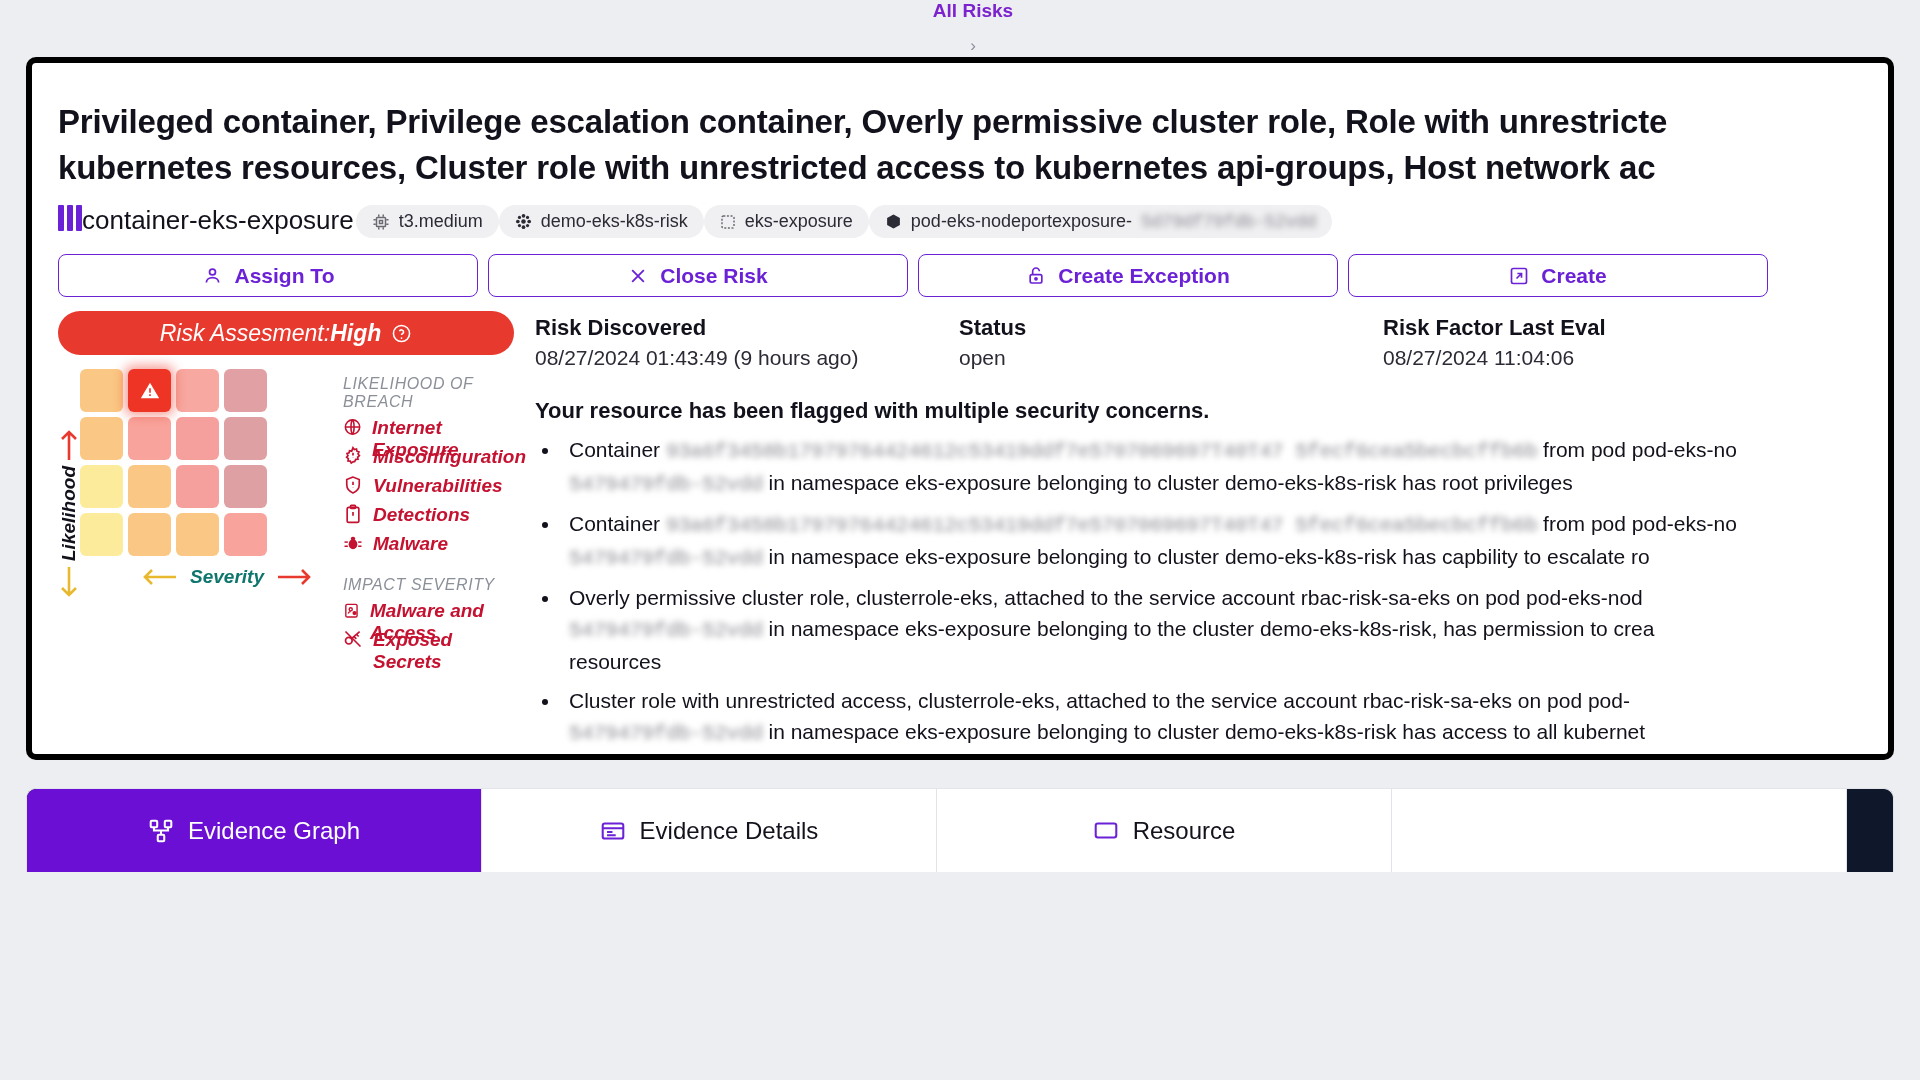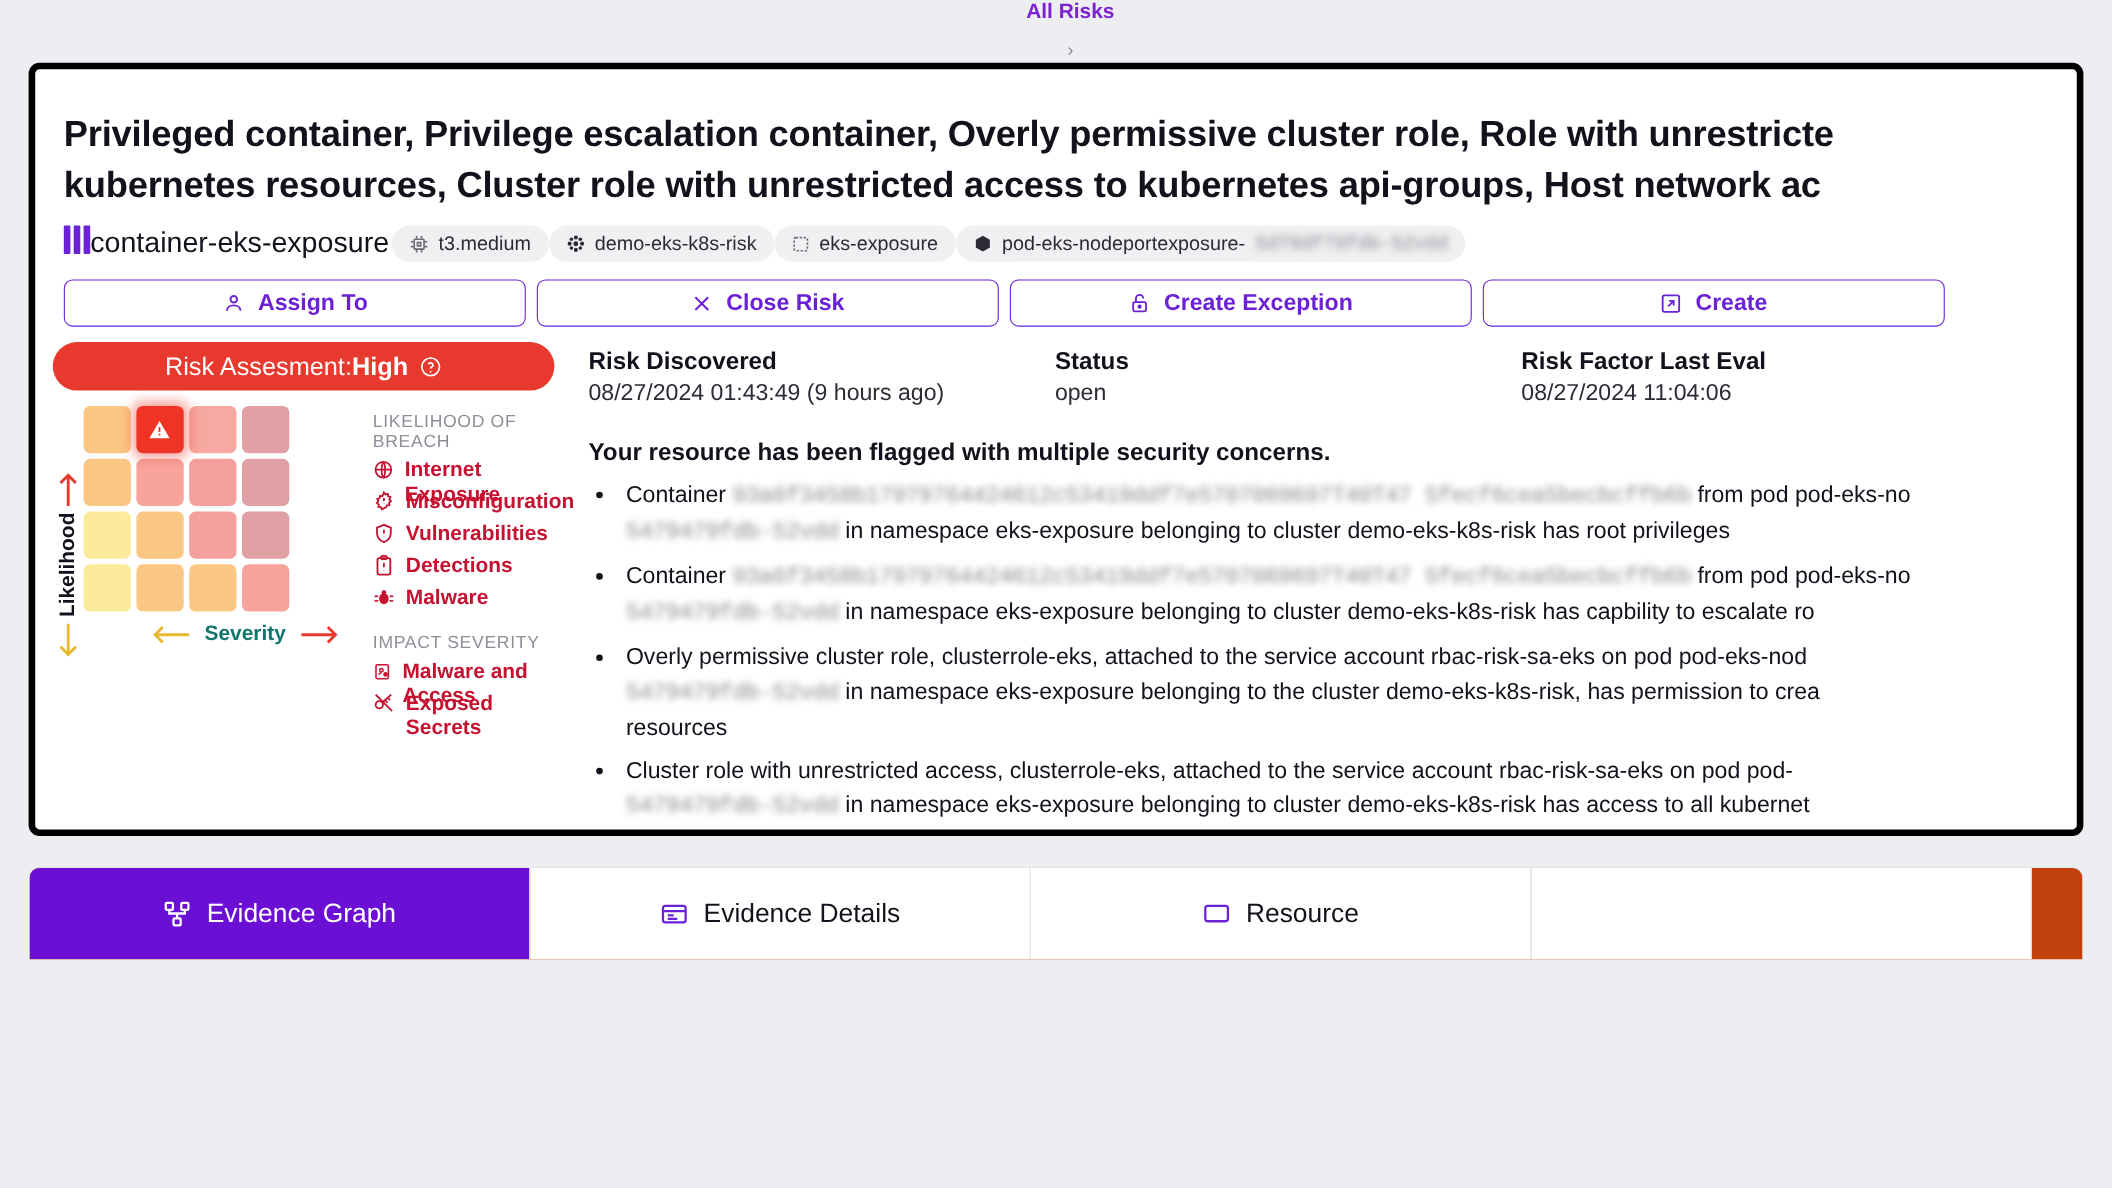--- a/index.html
+++ b/index.html
@@ -93,21 +93,21 @@
     color: #6b21d6;
     font-size: 21px; font-weight: 700;
     display: flex; align-items: center; justify-content: center;
     gap: 12px;
     cursor: pointer;
     font-family: "Liberation Sans Narrow", "Liberation Sans", sans-serif;
   }
 
   
   .body-cols { display: flex; margin-top: 14px; }
-  .left-col { width: 490px; padding-left: 16px; flex: none; }
+  .left-col { width: 490px; padding-left: 26px; flex: none; font-style: italic; }
   .right-col { flex: 1; padding-left: 13px; }
 
   .risk-pill {
     width: 456px; height: 44px;
     background: #e8392f;
     border-radius: 22px;
     color: #fff;
     display: flex; align-items: center; justify-content: center;
     gap: 10px;
     font-size: 23px;
@@ -178,21 +178,21 @@
     margin-bottom: 8px; padding-left: 8px;
     max-width: 1180px;
   }
 
   
   .tabs {
     position: absolute;
     left: 26px; top: 788px;
     width: 1868px; height: 84px;
     display: flex;
-    background: #c2410c;
+    background: #0f172a;
     border-radius: 10px 10px 0 0;
     overflow: hidden;
     border: 1px solid #e2e4e9; border-bottom: none;
   }
   .tab {
     flex: none;
     width: 455px; height: 100%;
     display: flex; align-items: center; justify-content: center;
     gap: 14px;
     font-size: 24px; color: #12121c;

